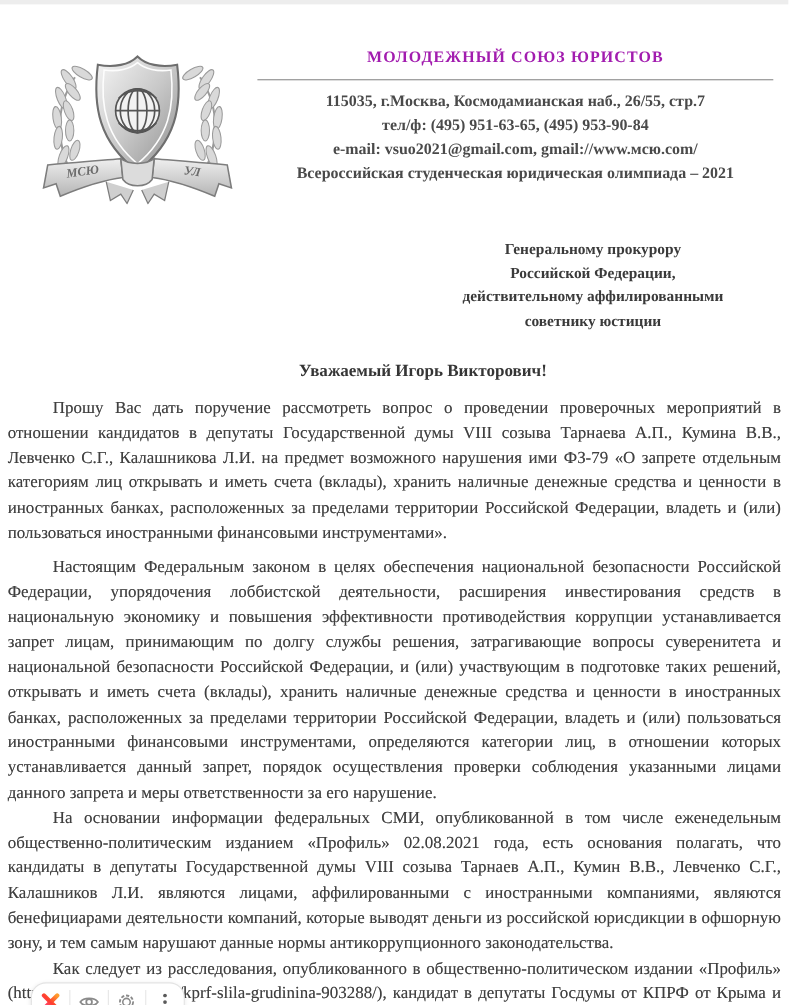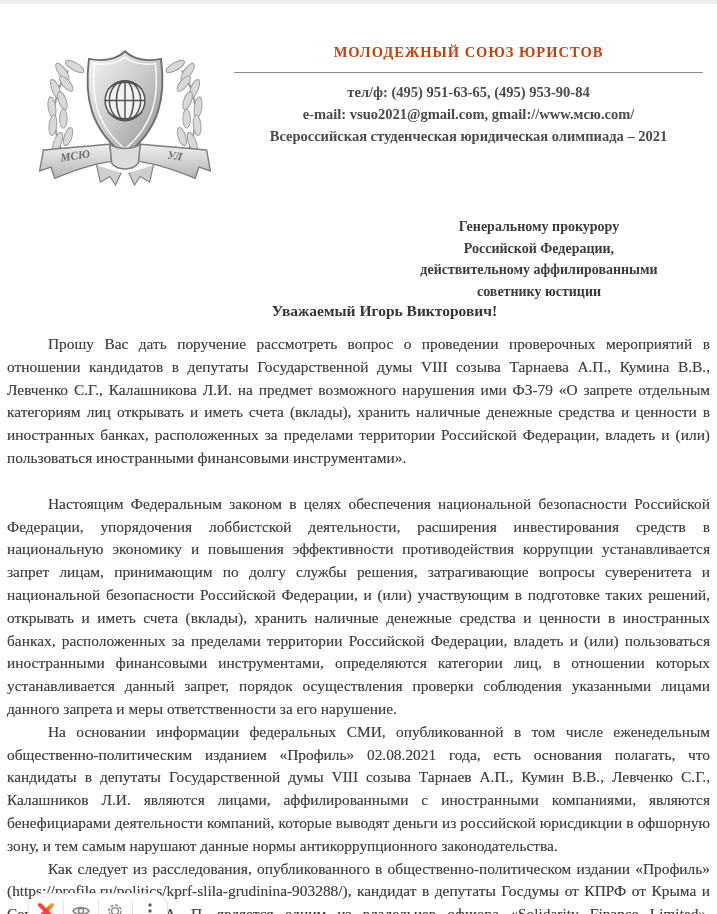--- a/index.html
+++ b/index.html
@@ -28,21 +28,21 @@
     flex: 1;
     text-align: center;
     padding-top: 12px;
     color: #5f5f5f;
   }
   .org-name {
     font-weight: bold;
     font-size: 14.5px;
     letter-spacing: 1px;
     line-height: 20px;
-    color: #c2410c;
+    color: #a21caf;
   }
   .head-rule {
     border: none;
     border-top: 1.4px solid #8a8a8a;
     margin: 10px 4px 8px 4px;
   }
   .contact-line {
     font-weight: bold;
     font-size: 14.5px;
     line-height: 22px;
@@ -57,40 +57,41 @@
     font-weight: bold;
     font-size: 14px;
     line-height: 21.5px;
     color: #3a3a3a;
   }
 
   
   .salutation {
     text-align: center;
     padding-left: 52px;
+    margin-top: 26px;
     font-weight: bold;
     font-size: 15.5px;
     color: #353535;
   }
 
   
   .letter-body {
     padding: 0 7px;
     margin-top: 13px;
   }
   .letter-body p {
     margin: 0;
     text-align: justify;
     text-indent: 41px;
     font-size: 15.4px;
     line-height: 22.8px;
     color: #404040;
     text-shadow: 0 0 0.5px rgba(70,70,70,.55);
   }
-  .letter-body p.spaced { margin-top: 23px; }
+  .letter-body p.spaced { margin-top: 8px; }
 
   
   .float-toolbar {
     position: absolute;
     left: 28px;
     top: 893px;
     width: 138px;
     height: 46px;
     background: #ffffff;
     border: 1px solid #e3e3e3;
@@ -186,20 +187,21 @@
           <text x="152" y="128" font-size="12" font-style="italic" font-weight="bold" fill="#6b6b6b" text-anchor="middle" transform="rotate(8 152 128)">УЛ</text>
         </g>
       </svg>
     </div>
 
     <div class="head-right">
       <div class="org-name">
         <div>МОЛОДЕЖНЫЙ СОЮЗ ЮРИСТОВ</div>
       </div>
       <hr class="head-rule">
+      <div class="contact-line">115035, г.Москва, Космодамианская наб., 26/55, стр.7</div>
       <div class="contact-line">тел/ф: (495) 951-63-65, (495) 953-90-84</div>
       <div class="contact-line">e-mail: vsuo2021@gmail.com, gmail://www.мсю.com/</div>
       <div class="contact-line">Всероссийская студенческая юридическая олимпиада – 2021</div>
     </div>
   </div>
 
   <div class="recipient">
     <div>Генеральному прокурору</div>
     <div>Российской Федерации,</div>
     <div>действительному аффилированными</div>

